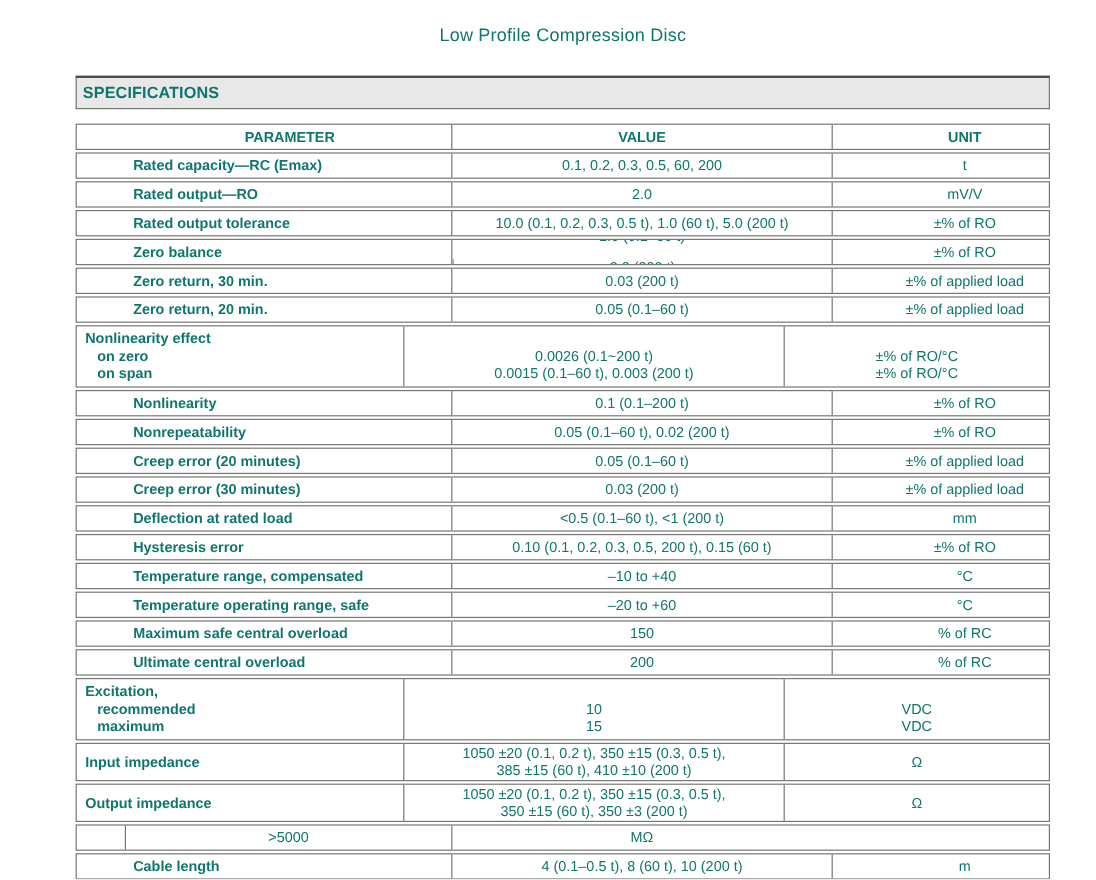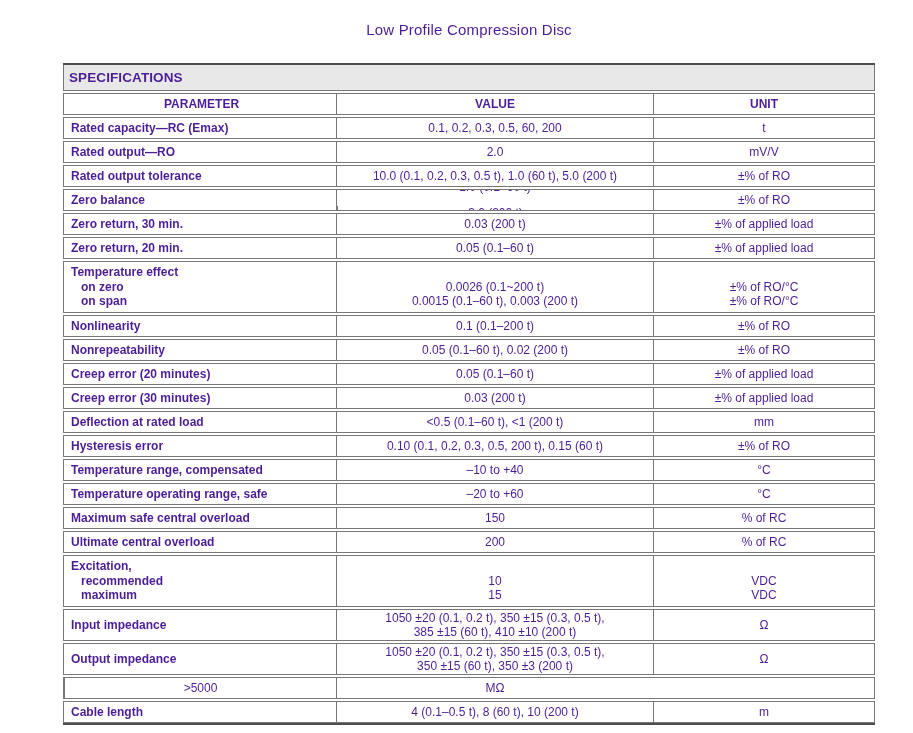--- a/index.html
+++ b/index.html
@@ -1,42 +1,42 @@
 <!DOCTYPE html>
 <html style="--border-heavy: #4d4d4d; --border: #777777; --header-bg: #e8e8e8;"><head>
 <meta charset="utf-8">
 <style>
   * { margin:0; padding:0; box-sizing:border-box; }
   html,body { background:#ffffff; }
   .page {
     position:relative; width:913px; height:733px; background:#ffffff;
-    font-family:"Liberation Sans", "DejaVu Sans", sans-serif; color:#4c1d95;
+    font-family:"Liberation Sans", "DejaVu Sans", sans-serif; color:#0f766e;
     overflow:hidden;
   }
   .doc-title {
     position:absolute; top:21px; left:63px; width:812px;
     text-align:center; font-size:15px; font-weight:400; letter-spacing:0.2px;
   }
   .spec-table {
     position:absolute; left:63px; top:63px; width:812px;
     border-top:2px solid var(--border-heavy, #4d4d4d);
   }
   .section-header {
     height:26px; background:var(--header-bg, #e8e8e8);
     border:1px solid var(--border, #777); border-top:none;
     display:flex; align-items:center; padding-left:5px;
     font-weight:bold; font-size:13.5px; letter-spacing:0.1px;
-    margin-bottom:2px;
+    margin-bottom:12px;
   }
   .row {
     display:grid; grid-template-columns:272px 317px 221px;
     border:1px solid var(--border, #777);
     margin-bottom:2px; background:#fff;
   }
-  .h1 { height:22px; }
+  .h1 { height:22px;padding-left:40px; }
   .h2 { height:32px; }
   .h3 { height:52px; }
   .cell {
     display:flex; flex-direction:column; justify-content:center;
     font-size:12px; line-height:14.5px; padding:1px 4px; overflow:hidden;
   }
   .cell .line { white-space:nowrap; }
   .cell.param { align-items:flex-start; text-align:left; padding-left:7px; font-weight:bold; }
   .cell.value, .cell.unit { align-items:center; text-align:center; border-left:1px solid var(--border, #777); }
   .col-head .cell { font-weight:bold; align-items:center; text-align:center; font-size:12px; }
@@ -129,21 +129,21 @@
           </div>
           <div class="cell value">
             <div class="line">0.05 (0.1–60 t)</div>
           </div>
           <div class="cell unit">
             <div class="line">±% of applied load</div>
           </div>
         </div>
         <div class="row h3">
           <div class="cell param">
-            <div class="line">Temperature effect</div>
+            <div class="line">Nonlinearity effect</div>
             <div class="line">&nbsp;&nbsp;&nbsp;on zero</div>
             <div class="line">&nbsp;&nbsp;&nbsp;on span</div>
           </div>
           <div class="cell value">
             <div class="line">&nbsp;</div>
             <div class="line">0.0026 (0.1~200 t)</div>
             <div class="line">0.0015 (0.1–60 t), 0.003 (200 t)</div>
           </div>
           <div class="cell unit">
             <div class="line">&nbsp;</div>

